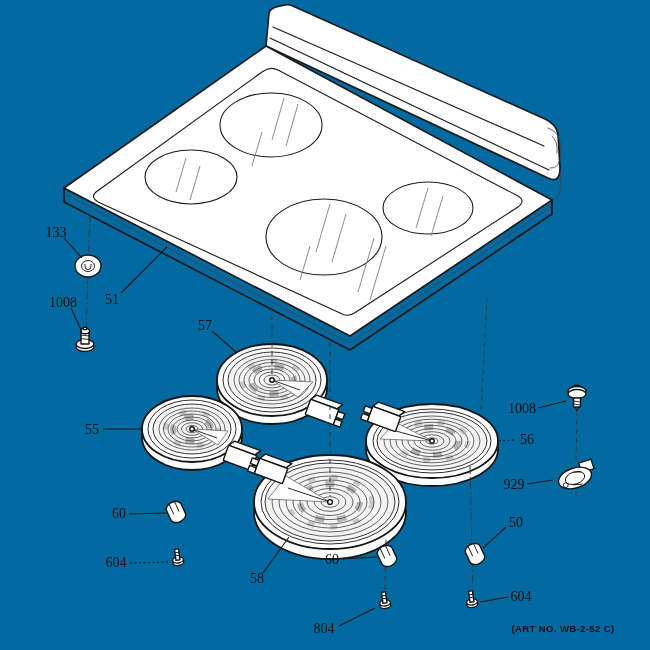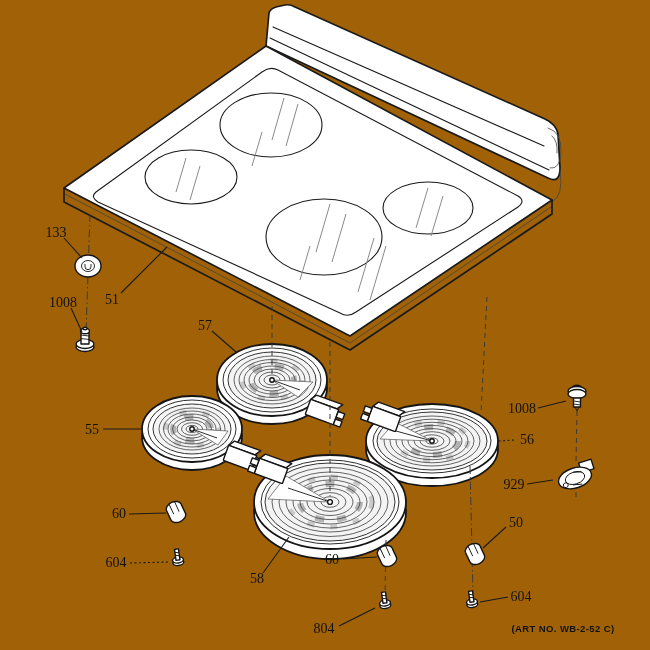--- a/index.html
+++ b/index.html
@@ -1,16 +1,16 @@
 <!DOCTYPE html>
 <html><head>
 <meta charset="utf-8">
 <style>
   html,body{margin:0;padding:0;background:#fff;}
-  .stage{position:relative;width:650px;height:650px;background:#a16207;overflow:hidden;
+  .stage{position:relative;width:650px;height:650px;background:#0369a1;overflow:hidden;
          font-family:"Liberation Serif", serif;}
   svg{position:absolute;left:0;top:0;}
   .ln{stroke:#1a1a1a;fill:none;stroke-width:1.1;stroke-linecap:round;stroke-linejoin:round;}
   .bold{stroke-width:1.7;}
   .thin{stroke:#444;stroke-width:.8;}
   .shine{stroke:#8a8a8a;stroke-width:1;}
   .glass{fill:#ffffff;stroke:#1a1a1a;stroke-width:1.7;stroke-linejoin:round;}
   .rim{fill:#ffffff;stroke:#151515;stroke-width:1.8;}
   .dish{fill:#f4f4f4;stroke:#333;stroke-width:1;}
   .ring{fill:none;stroke:#3f3f3f;stroke-width:.8;}

